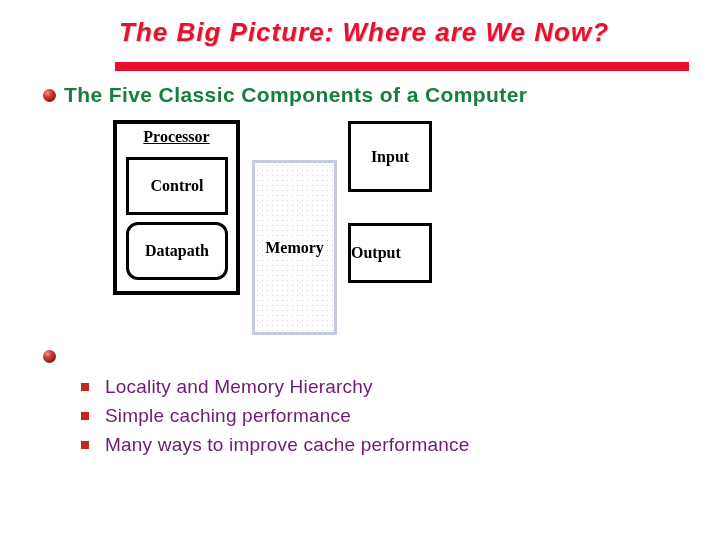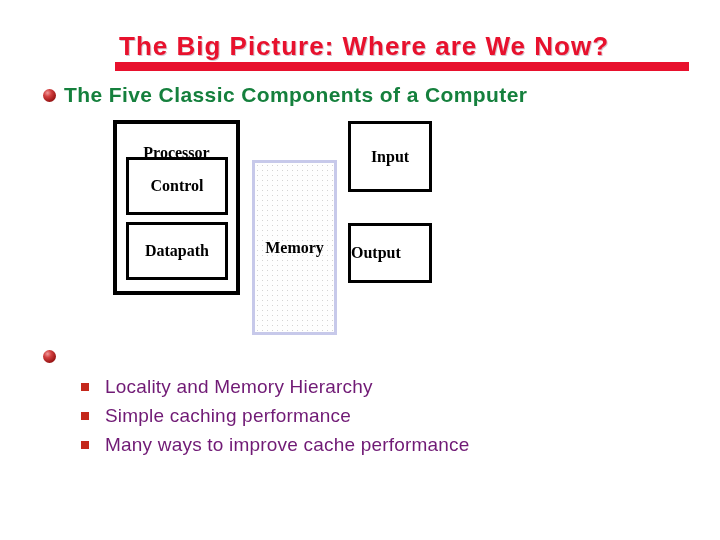--- a/index.html
+++ b/index.html
@@ -24,22 +24,22 @@
   .logo .l-the{font-size:13px;margin-left:-26px;}
   .logo .l-big{font-size:18px;letter-spacing:-0.5px;}
   .logo .l-sub{
     font-size:6px;letter-spacing:1.5px;line-height:1.4;
     border-top:1px solid #28237f;border-bottom:1px solid #28237f;
     width:72px;margin:2px auto 0 auto;
   }
 
   
   .title{
-    position:absolute;left:119px;top:31px;width:580px;
-    font-size:26px;font-weight:bold;
+    position:absolute;left:119px;top:17px;width:580px;
+    font-size:26px;font-weight:bold;font-style:italic;
     letter-spacing:1px;
     color:#e8112d;
     text-shadow:1px 1px 0 rgba(90,20,60,0.25);
     white-space:nowrap;
   }
   .title-rule{
     position:absolute;left:115px;top:62px;width:574px;height:9px;
     background:#e8112d;
   }
 
@@ -60,23 +60,23 @@
 
   
   .dbox{
     position:absolute;box-sizing:border-box;background:#ffffff;
     font-family:"Liberation Serif", serif;font-weight:bold;
     color:#000;font-size:16px;
   }
   .black-border{border:4px solid #000;}
   .thin-black-border{border:3px solid #000;}
   .processor{left:113px;top:120px;width:127px;height:175px;text-align:center;}
-  .processor .p-label{margin-top:20px;text-decoration:underline;}
+  .processor .p-label{margin-top:4px;text-decoration:underline;}
   .control {left:126px;top:157px;width:102px;height:58px;display:flex;align-items:center;justify-content:center;}
-  .datapath{left:126px;top:222px;width:102px;height:58px;display:flex;align-items:center;justify-content:center;}
+  .datapath{left:126px;top:222px;width:102px;height:58px;display:flex;align-items:center;justify-content:center;border-radius:12px;}
   .memory{
     left:252px;top:120px;width:85px;height:175px;
     border:3px solid #c7c9ea;
     background-color:#fefefe;
     background-image:radial-gradient(#d4d4d4 0.8px, transparent 0.9px);
     background-size:5px 5px;
     display:flex;align-items:center;justify-content:center;margin-top:40px;
   }
   .input {left:348px;top:121px;width:84px;height:71px;display:flex;align-items:center;justify-content:center;}
   .output{left:348px;top:223px;width:84px;height:60px;display:flex;align-items:center;justify-content:flex-start;}

